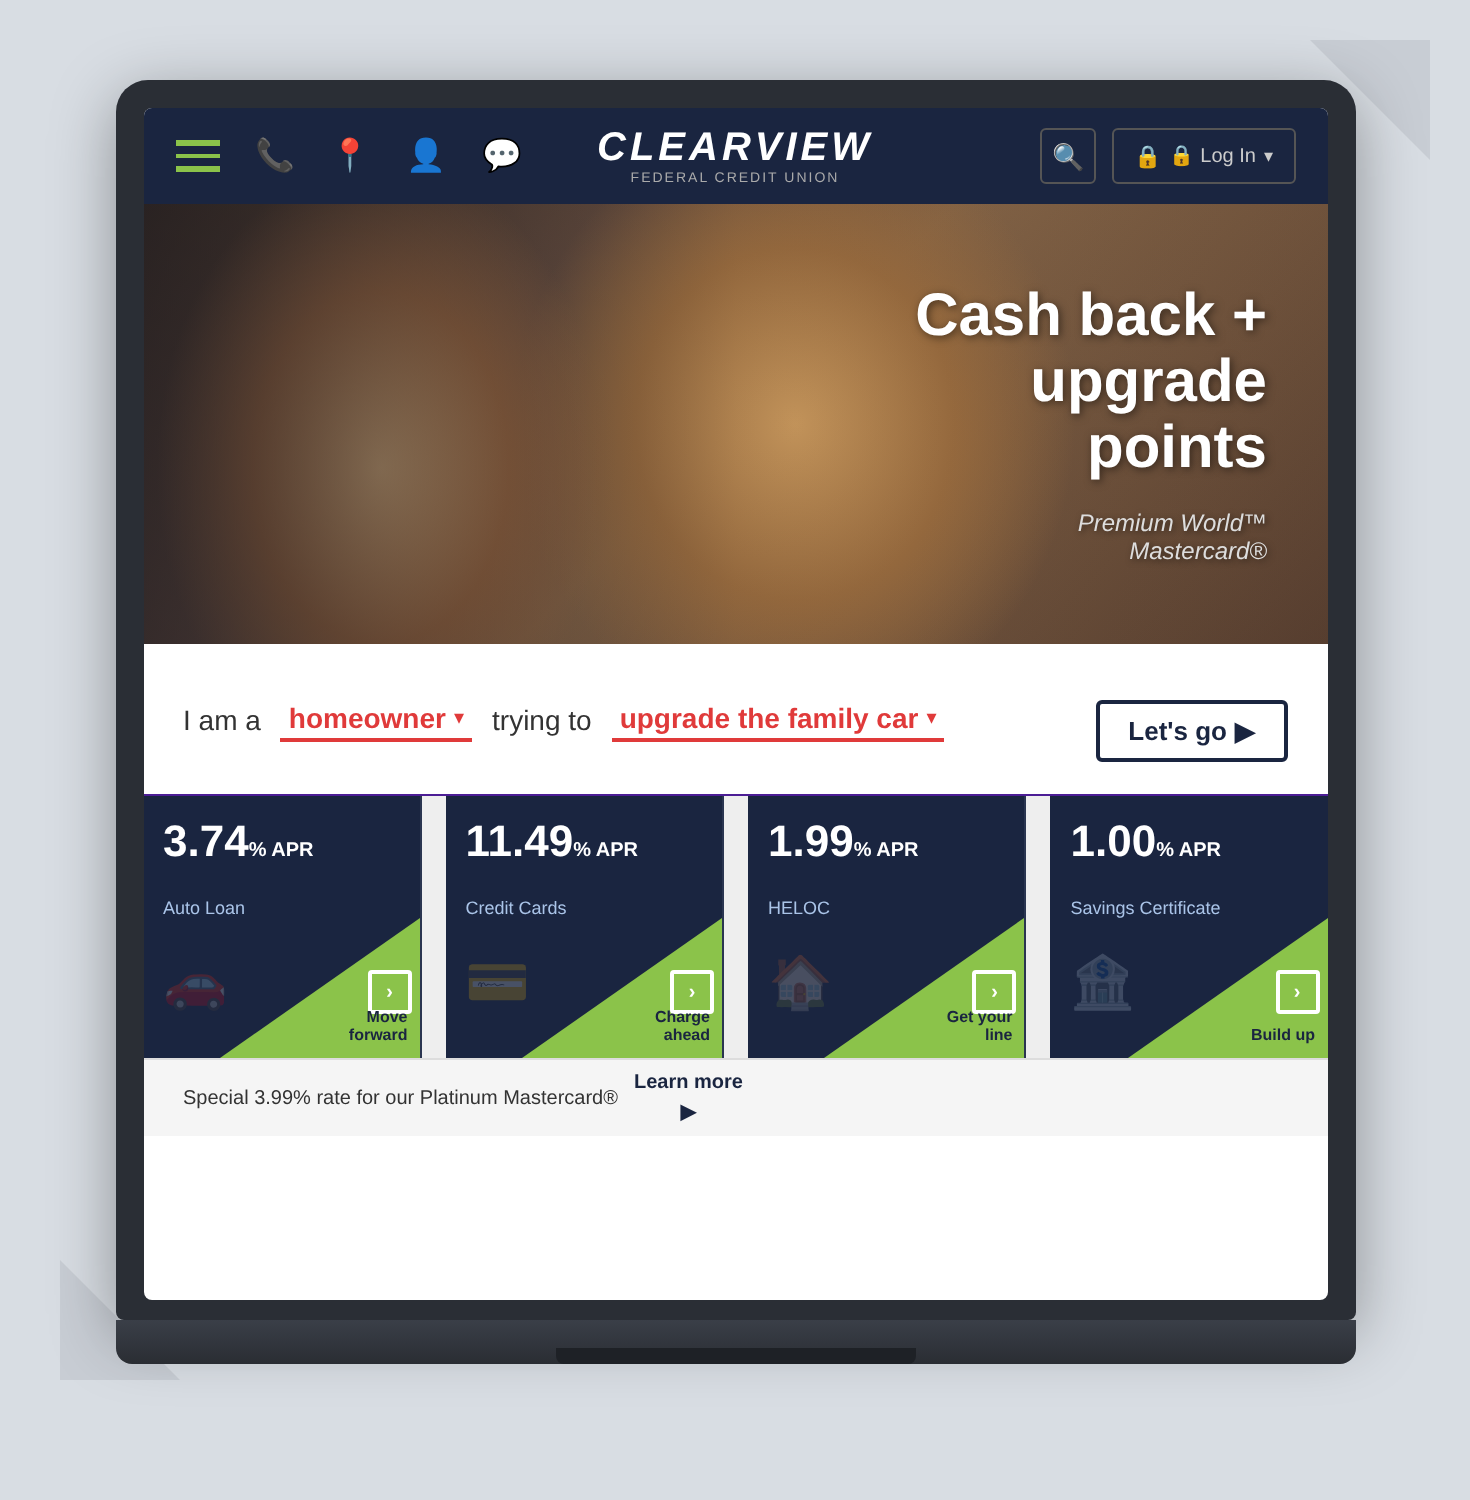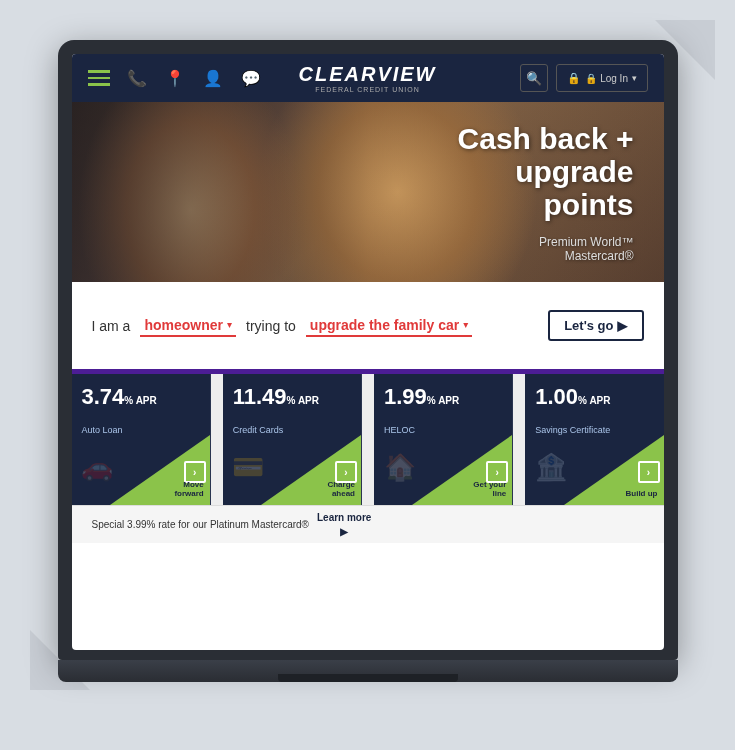--- a/index.html
+++ b/index.html
@@ -147,21 +147,21 @@
       cursor: pointer;
       font-size: 11px;
       display: flex;
       align-items: center;
       gap: 4px;
     }
 
     
     .hero {
       width: 100%;
-      height: 180px;
+      height: 220px;
       position: relative;
       overflow: hidden;
       background: #b91c1c;
     }
 
     .hero-bg {
       width: 100%;
       height: 100%;
       background: linear-gradient(to right, rgba(20,20,30,0.6) 0%, rgba(20,20,30,0.1) 50%, rgba(20,20,30,0.05) 100%);
       position: absolute;
@@ -196,30 +196,31 @@
       font-weight: 900;
       line-height: 1.1;
       text-shadow: 1px 1px 4px rgba(0,0,0,0.5);
     }
 
     .hero-subtitle {
       font-size: 12px;
       color: #ddd;
       margin-top: 14px;
       text-shadow: 1px 1px 3px rgba(0,0,0,0.5);
+      font-style: italic;
     }
 
     
     .selector-bar {
       background: #fff;
-      padding: 28px 20px;
+      padding: 16px 20px;
       display: flex;
       align-items: center;
       gap: 10px;
-      border-bottom: 5px solid #4c1d95;
+      border-bottom: 1px solid #4c1d95;
       flex-wrap: nowrap;
     }
 
     .selector-label {
       font-size: 14px;
       color: #333;
       white-space: nowrap;
     }
 
     .selector-dropdown {
@@ -249,20 +250,21 @@
       color: #1a2540;
       padding: 6px 14px;
       font-size: 13px;
       font-weight: 700;
       border-radius: 3px;
       cursor: pointer;
       display: flex;
       align-items: center;
       gap: 4px;
       white-space: nowrap;
+      margin-top: 12px;
     }
 
     
     .cards-section {
       display: flex;
       gap: 12px;
       background: #eee;
       flex: 1;
     }
 

